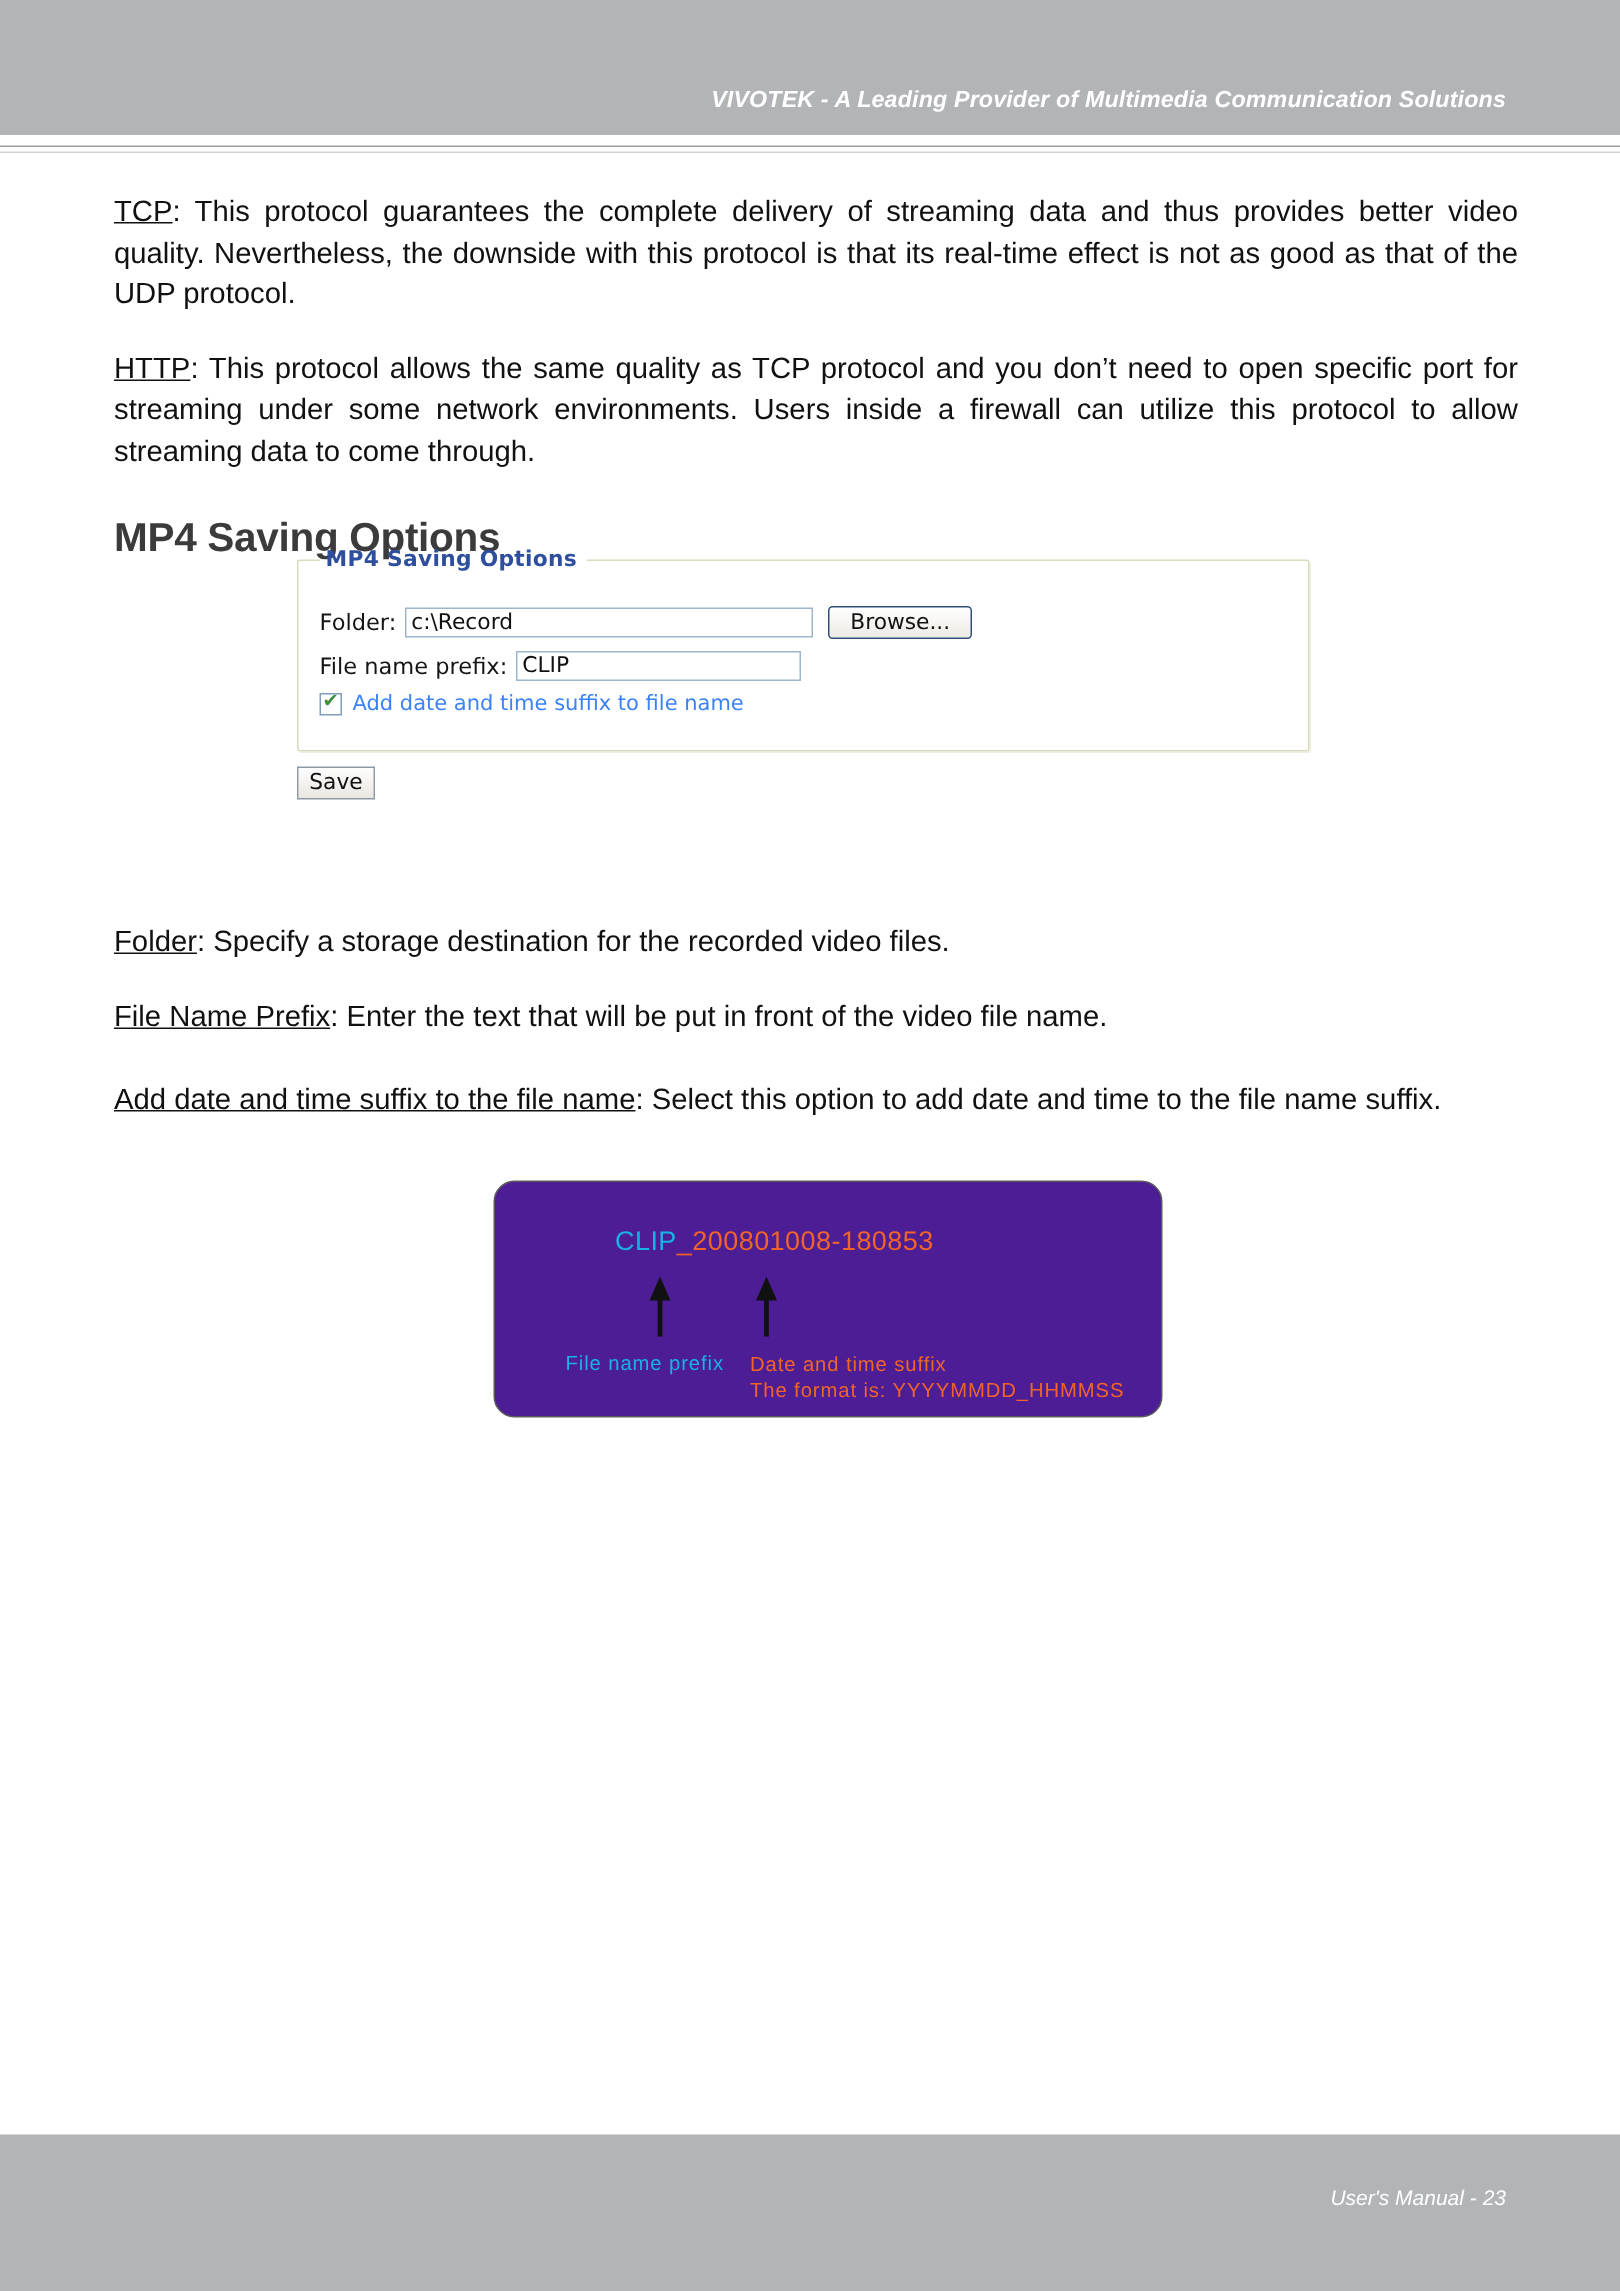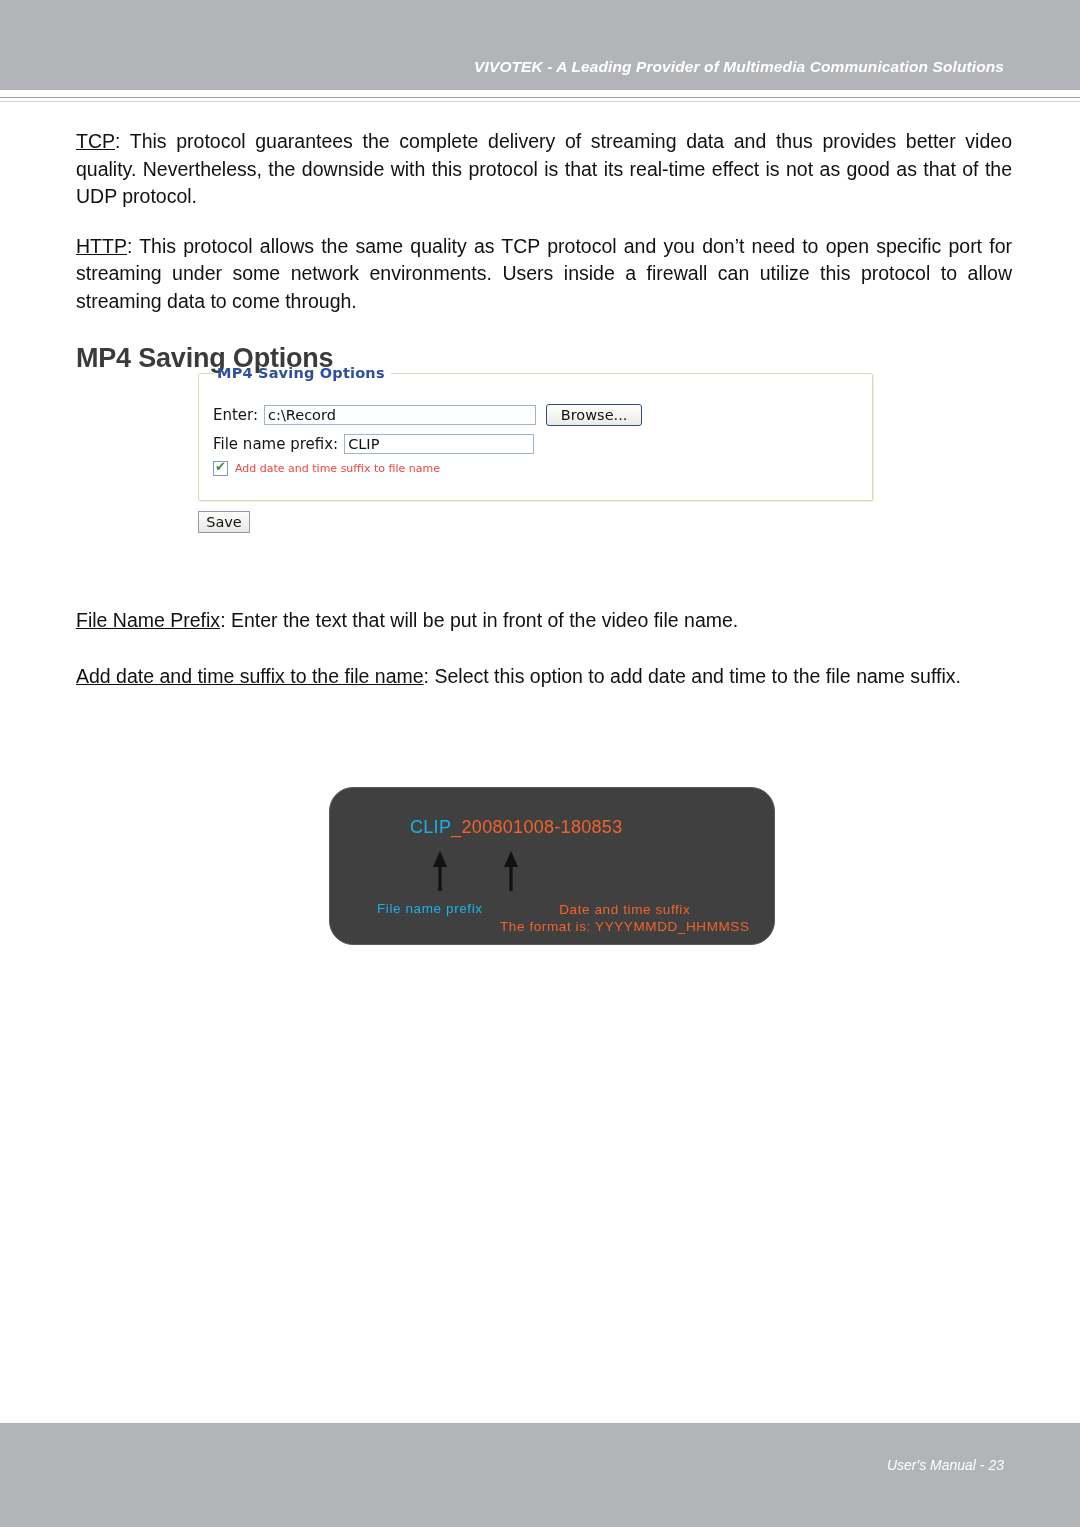--- a/index.html
+++ b/index.html
@@ -172,22 +172,22 @@
   .checkbox .tick {
     position: absolute;
     left: 1px;
     top: -2px;
     font-size: 13px;
     line-height: 13px;
     color: #3f9142;
     font-weight: bold;
   }
   .checkbox-label {
-    font-size: 11px;
-    color: #ef4444;
+    font-size: 14px;
+    color: #3b82f6;
     white-space: nowrap;
   }
 
   .save-button {
     margin-top: 10px;
     height: 22px;
     min-width: 52px;
     border: 1px solid #8f9aa6;
     border-radius: 0;
     background: linear-gradient(#fdfdfd, #e9e7e1);
@@ -224,24 +224,23 @@
   }
 
   
   .diagram {
     position: absolute;
     left: 329px;
     top: 787px;
     width: 444px;
     height: 156px;
     border: 1.6px solid #5a5a5a;
-    border-radius: 24px;
-    background: #404040;
+    border-radius: 14px;
+    background: #4c1d95;
     font-family: "Liberation Sans", sans-serif;
-    text-align: center;
   }
   .diagram .filename {
     position: absolute;
     left: 80px;
     top: 29px;
     font-size: 18px;
     white-space: nowrap;
     letter-spacing: 0.3px;
   }
   .filename .prefix-part { color: #19b2e8; }
@@ -292,21 +291,21 @@
 
   <h2 class="section-heading">MP4 Saving Options</h2>
 
 </div>
 
 <div class="widget">
   <fieldset class="mp4-fieldset">
     <legend>MP4 Saving Options</legend>
 
     <div class="form-row">
-      <span class="form-label">Enter:</span>
+      <span class="form-label">Folder:</span>
       <input id="folder-input" class="text-input" type="text" value="c:\Record" style="">
       <button class="browse-button">Browse...</button>
     </div>
 
     <div class="form-row">
       <span class="form-label">File name prefix:</span>
       <input id="prefix-input" class="text-input" type="text" value="CLIP" style="">
     </div>
 
     <div class="checkbox-row">
@@ -316,20 +315,21 @@
       <span class="checkbox-label">Add date and time suffix to file name</span>
     </div>
   </fieldset>
 
   <button class="save-button">Save</button>
 </div>
 
 <div class="content" style="top:587px;">
 
 
+  <p class="body-text" style="margin-top:28px;"><span class="u">Folder</span><span>: Specify a storage destination for the recorded video files.</span></p>
 
   <p class="body-text" style="margin-top:20px;"><span class="u">File Name Prefix</span><span>: Enter the text that will be put in front of the video file name.</span></p>
 
   <p class="body-text" style="margin-top:28px;"><span class="u">Add date and time suffix to the file name</span><span>: Select this option to add date and time to the file name suffix.</span></p>
 
 </div>
 
 <div class="diagram">
   <div class="filename"><span class="prefix-part">CLIP</span><span class="suffix-part">_200801008-180853</span></div>
 

